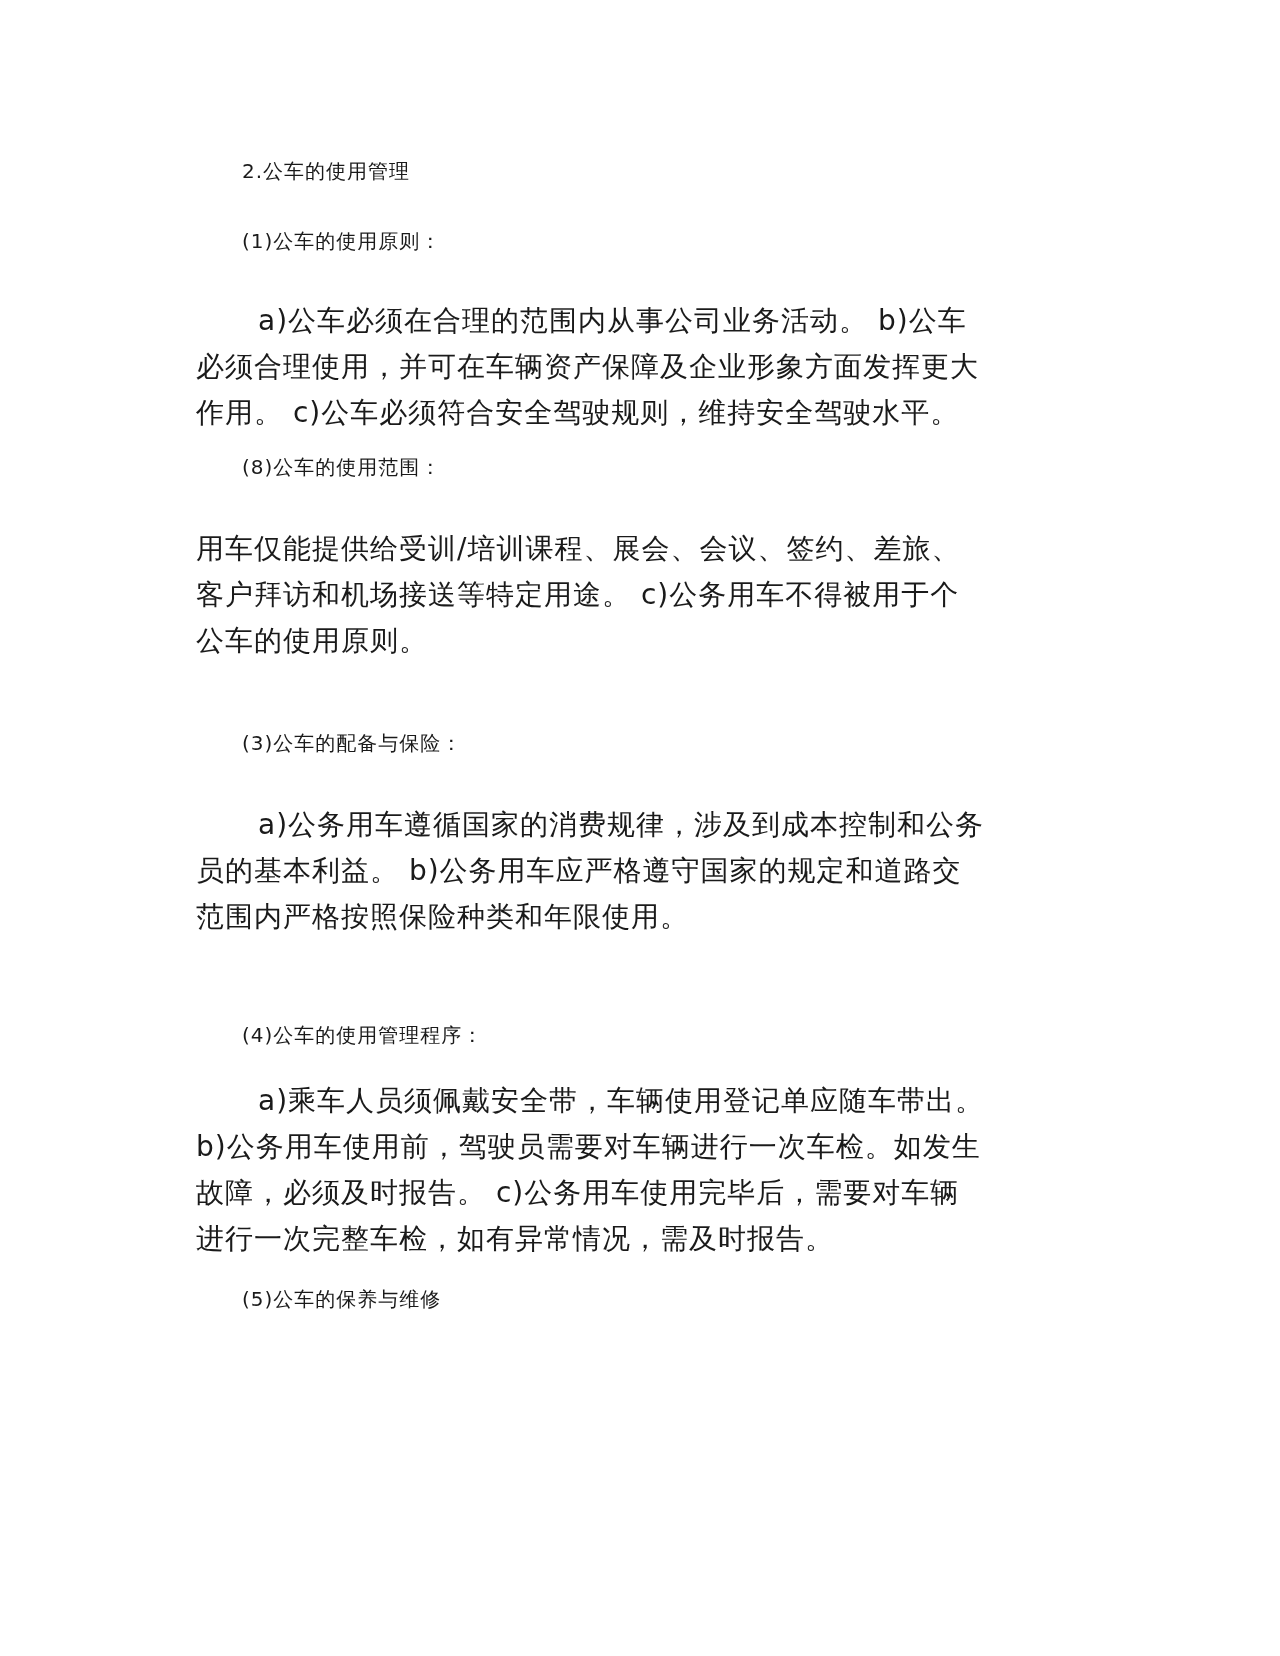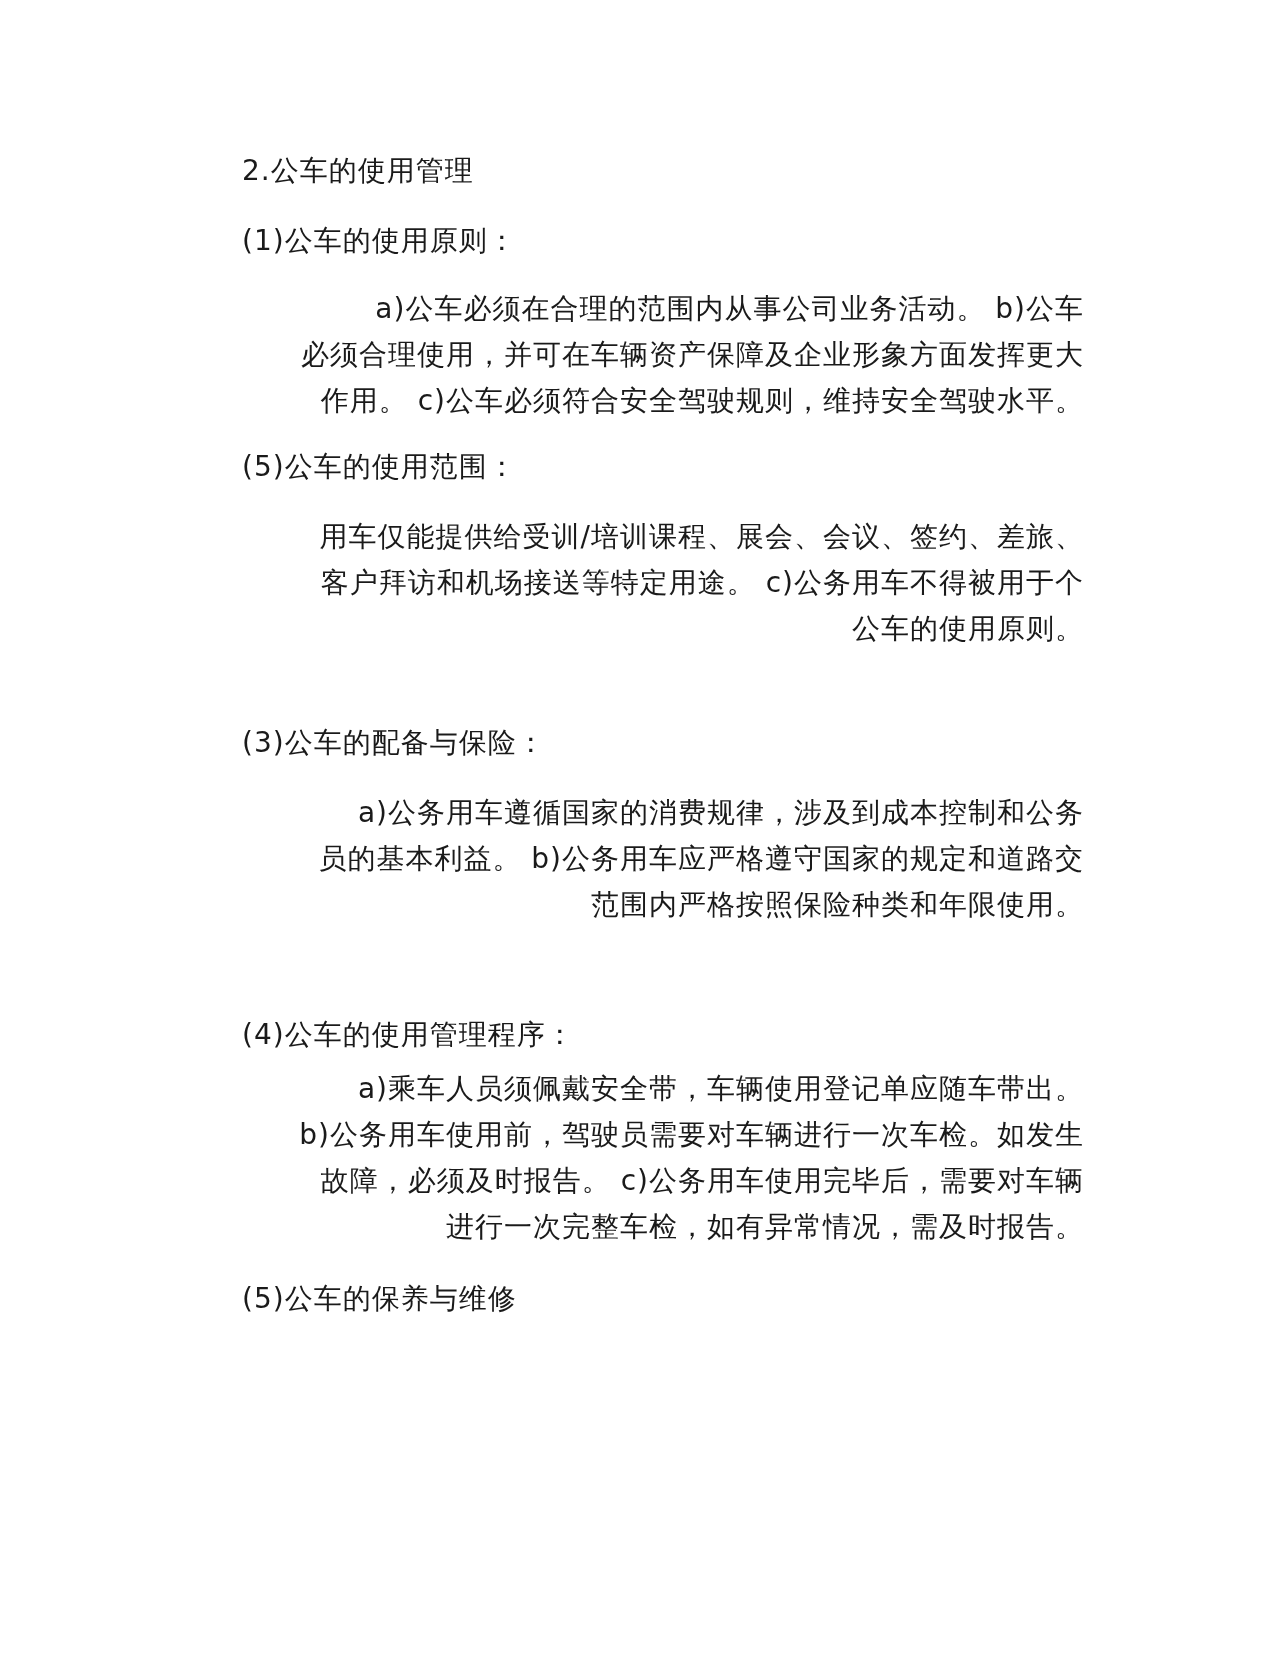--- a/index.html
+++ b/index.html
@@ -24,34 +24,33 @@
       background: #ffffff;
     }
     .para {
       position: absolute;
       left: 180px;
       width: 900px;
       font-size: 28px;
       line-height: 46px;
       letter-spacing: 1px;
       white-space: nowrap;
-      margin: 4px;
-      text-align: right;
+      margin: 16px;
     }
     .para .line {
       display: block;
       height: 46px;
     }
     .para .line.first {
       padding-left: 62px;
     }
     .heading {
       position: absolute;
       left: 242px;
-      font-size: 28px;
+      font-size: 20px;
       line-height: 46px;
       letter-spacing: 1px;
       white-space: nowrap;
       margin: 0;
       font-weight: normal;
     }
   </style>
 </head>
 <body>
 
@@ -59,21 +58,21 @@
 
   <h1 class="heading" style="top:148px;">2.公车的使用管理</h1>
 
   <h2 class="heading" style="top:218px;">(1)公车的使用原则：</h2>
   <div class="para" style="top:282px;">
     <span class="line first">a)公车必须在合理的范围内从事公司业务活动。  b)公车</span>
     <span class="line">必须合理使用，并可在车辆资产保障及企业形象方面发挥更大</span>
     <span class="line">作用。  c)公车必须符合安全驾驶规则，维持安全驾驶水平。</span>
   </div>
 
-  <h2 class="heading" style="top:444px;">(5)公车的使用范围：</h2>
+  <h2 class="heading" style="top:444px;">(8)公车的使用范围：</h2>
   <div class="para" style="top:510px;">
     <span class="line">用车仅能提供给受训/培训课程、展会、会议、签约、差旅、</span>
     <span class="line">客户拜访和机场接送等特定用途。  c)公务用车不得被用于个</span>
     <span class="line">公车的使用原则。</span>
   </div>
 
   <h2 class="heading" style="top:720px;">(3)公车的配备与保险：</h2>
   <div class="para" style="top:786px;">
     <span class="line first">a)公务用车遵循国家的消费规律，涉及到成本控制和公务</span>
     <span class="line">员的基本利益。  b)公务用车应严格遵守国家的规定和道路交</span>

